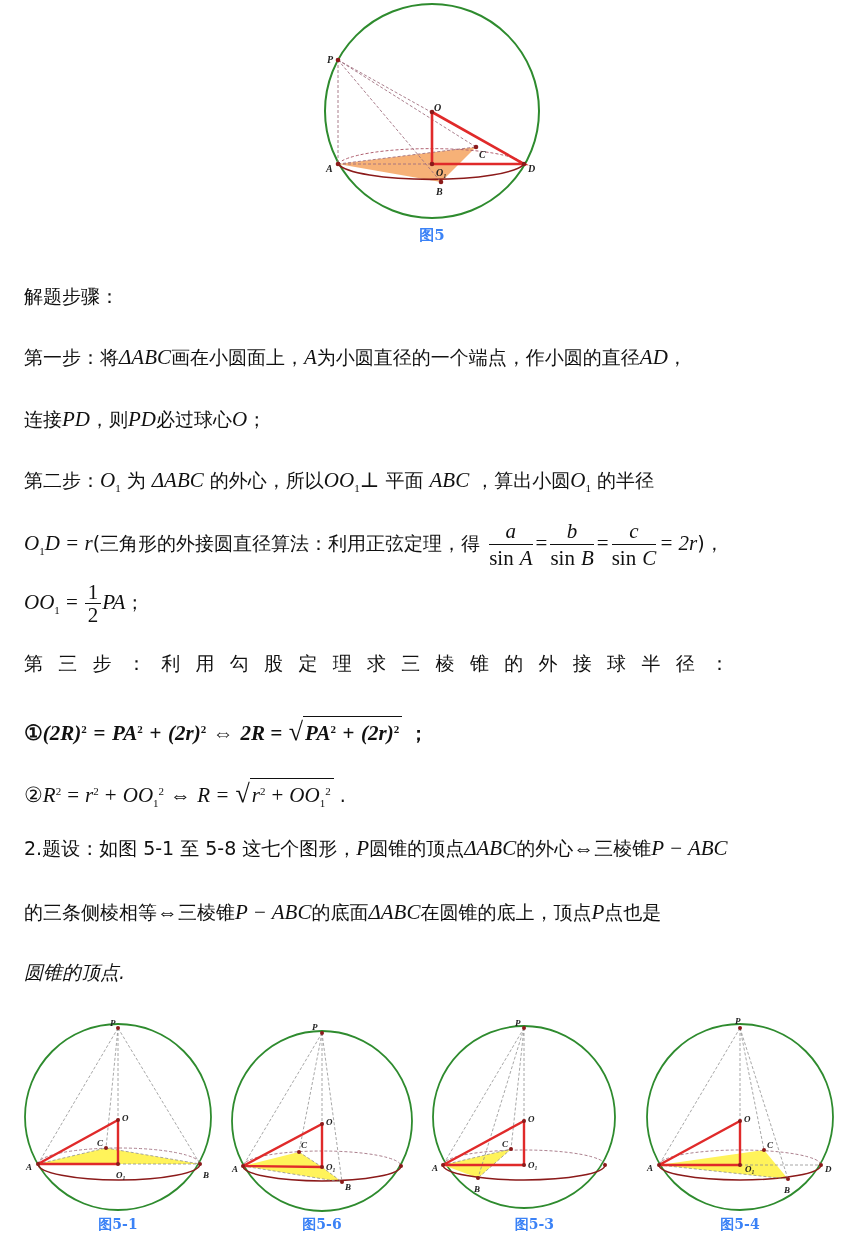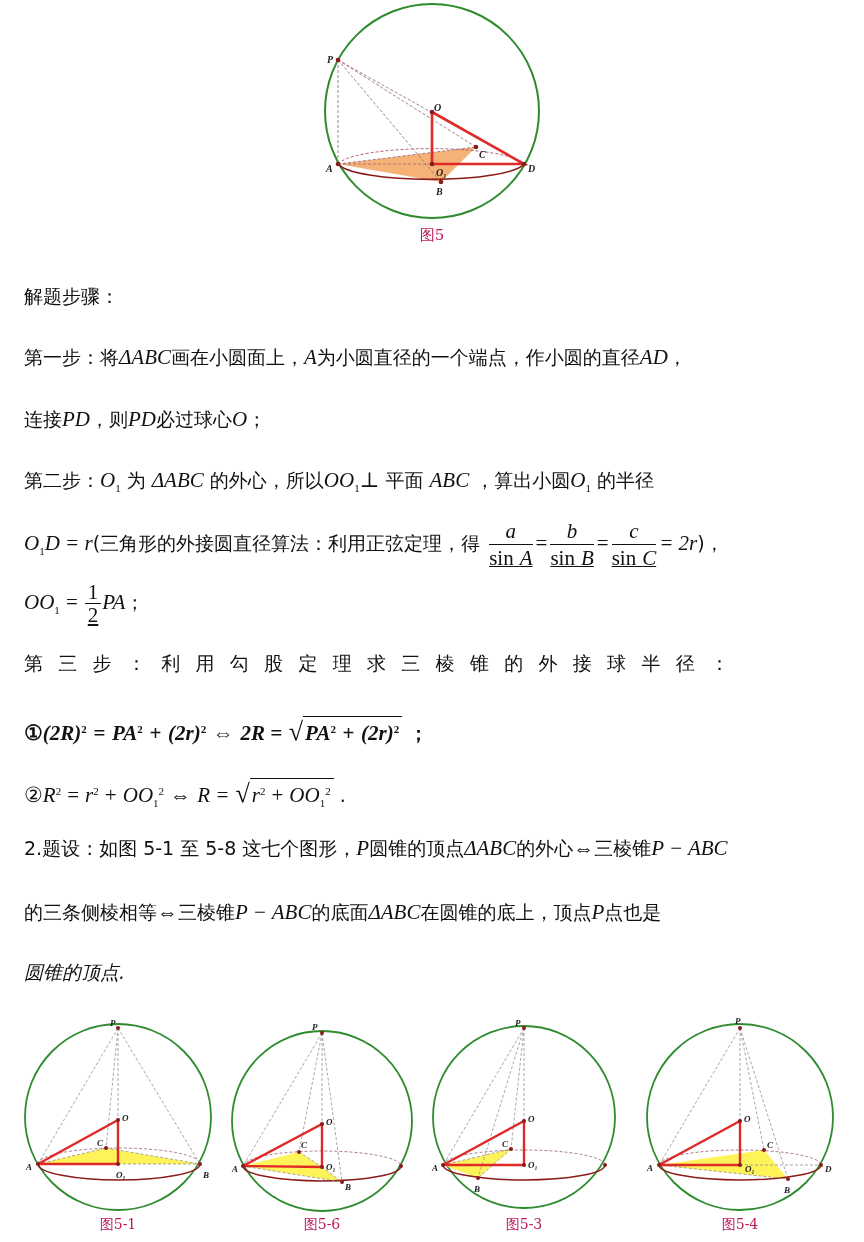--- a/index.html
+++ b/index.html
@@ -1,27 +1,27 @@
 <!DOCTYPE html>
 <html><head>
 <meta charset="utf-8">
 <style>
   html, body { margin:0; padding:0; background:#ffffff; }
   body { width:864px; height:1242px; position:relative; overflow:hidden;
          font-family:"DejaVu Sans", "Liberation Sans", sans-serif; color:#111; }
   .fig { position:absolute; }
   .cap { position:absolute; font-family:"DejaVu Serif", "Liberation Serif", serif;
-         font-weight:normal; font-size:14px; color:#be185d; text-align:center; }
+         font-weight:bold; font-size:14px; color:#3b82f6; text-align:center; }
   .line { position:absolute; left:24px; font-size:19px; white-space:nowrap; line-height:24px; }
   .m { font-family:"Liberation Serif", "DejaVu Serif", serif; font-style:italic; font-size:21px; }
   .mr { font-family:"Liberation Serif", "DejaVu Serif", serif; font-style:normal; font-size:21px; }
   sub.s, sup.s { font-size:11px; font-style:normal; font-family:"Liberation Serif", serif; }
   .frac { display:inline-block; vertical-align:middle; text-align:center; margin:0 3px; }
   .frac .num { display:block; border-bottom:1.3px solid #111; padding:0 6px; line-height:26px; }
-  .frac .den { display:block; line-height:26px;text-decoration:underline; }
+  .frac .den { display:block; line-height:26px; }
   .sqrt { display:inline-block; border-top:1.3px solid #111; padding:0 3px 0 2px; line-height:24px; }
   .rad { font-family:"Liberation Serif", serif; font-size:26px; font-style:normal; }
   .spread { letter-spacing:15.3px; }
 </style>
 </head>
 <body>
 
 <svg class="fig" style="left:310px;top:0;" width="240" height="228" viewBox="310 0 240 228">
   <g font-family="Liberation Serif, serif" font-style="italic" font-weight="bold" font-size="10" fill="#222">
 
@@ -258,14 +258,14 @@
       <text x="647" y="1171">A</text>
       <text x="745" y="1172">O₁</text>
       <text x="784" y="1193">B</text>
       <text x="825" y="1172">D</text>
     </g>
   </g>
 </svg>
 
 <div class="cap" style="left:88px;top:1216px;width:60px;">图5-1</div>
 <div class="cap" style="left:292px;top:1216px;width:60px;">图5-6</div>
-<div class="cap" style="left:494px;top:1216px;width:60px;">图5-3</div>
+<div class="cap" style="left:494px;top:1216px;width:60px;text-align:right;">图5-3</div>
 <div class="cap" style="left:710px;top:1216px;width:60px;">图5-4</div>
 
 </body></html>

